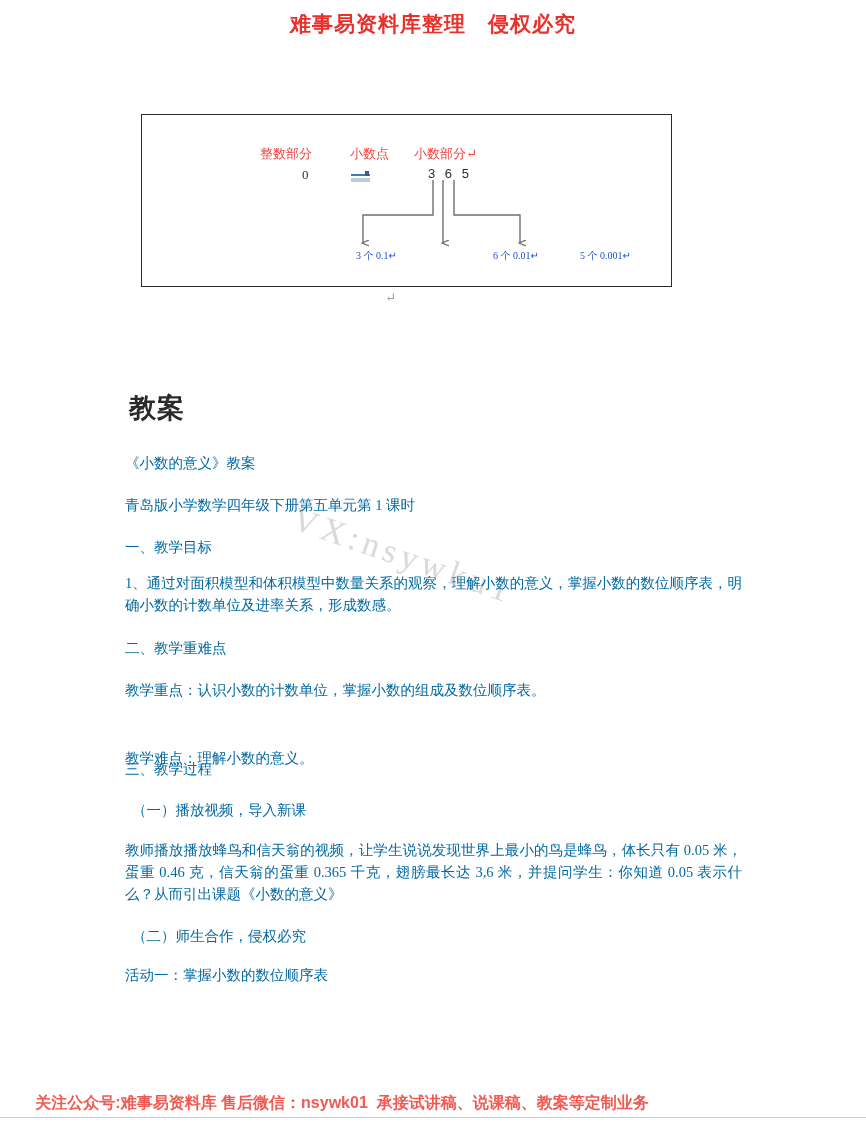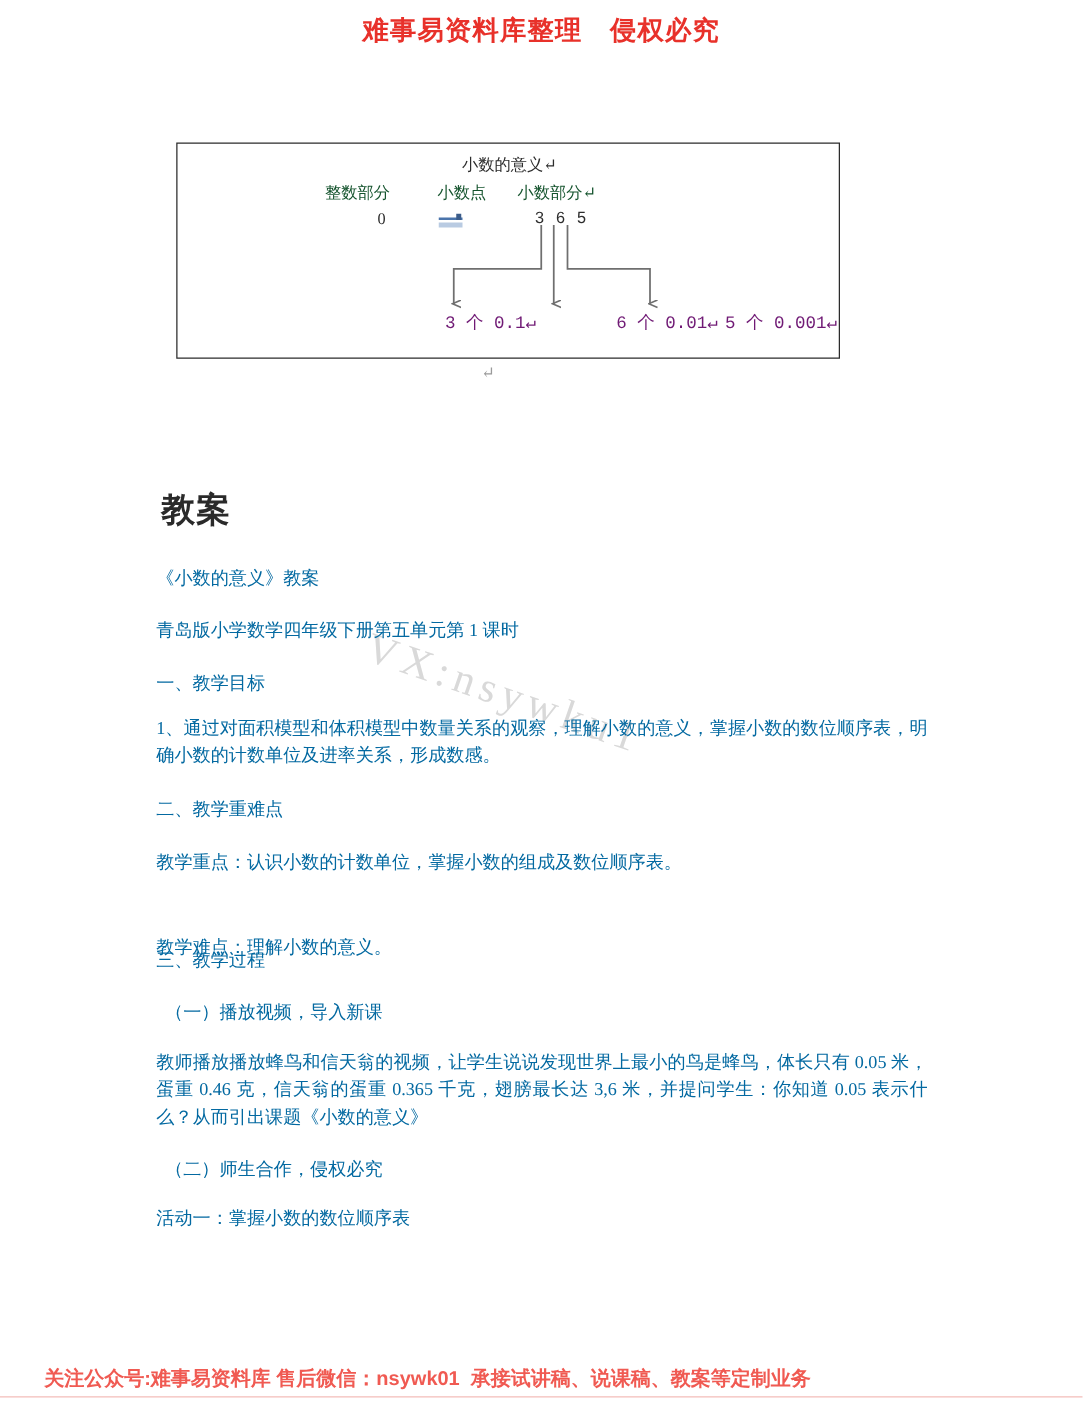--- a/index.html
+++ b/index.html
@@ -47,21 +47,21 @@
     left: 0; top: 8px;
     width: 531px;
     text-align: center;
     font-size: 13px;
     color: #2d2d2d;
     white-space: pre;
   }
   .fig-label {
     position: absolute;
     font-size: 13px;
-    color: #14532d;
+    color: #ef4444;
     white-space: pre;
   }
   .lbl-int   { left: 118px; top: 30px; }
   .lbl-point { left: 208px; top: 30px; }
   .lbl-dec   { left: 272px; top: 30px; }
 
   .fig-value {
     position: absolute;
     font-size: 13px;
     color: #2d2d2d;
@@ -101,23 +101,23 @@
 
   .leader-svg {
     position: absolute;
     left: 0; top: 0;
     width: 531px; height: 173px;
     overflow: visible;
   }
 
   .bottom-label {
     position: absolute;
-    font-family: Liberation Mono, monospace;
-    font-size: 14px;
-    color: #701a75;
+    font-family: Liberation Serif, serif;
+    font-size: 10px;
+    color: #1d4ed8;
     white-space: pre;
   }
   .bl-1 { left: 214px; top: 134px; }
   .bl-2 { left: 351px; top: 134px; }
   .bl-3 { left: 438px; top: 134px; }
 
   .pilcrow-below {
     position: absolute;
     left: 385px;
     top: 290px;
@@ -186,21 +186,20 @@
     background: #f3bdb9;
   }
 </style>
 </head>
 <body>
 
 <div class="header-banner">难事易资料库整理　侵权必究</div>
 
 <div class="figure-box">
 
-  <div class="fig-title">小数的意义↵</div>
 
   <div class="fig-label lbl-int">整数部分</div>
 
   <div class="fig-label lbl-point">小数点</div>
 
   <div class="fig-label lbl-dec">小数部分↵</div>
 
   <div class="fig-value val-zero">0</div>
 
   <div class="dec-point">

